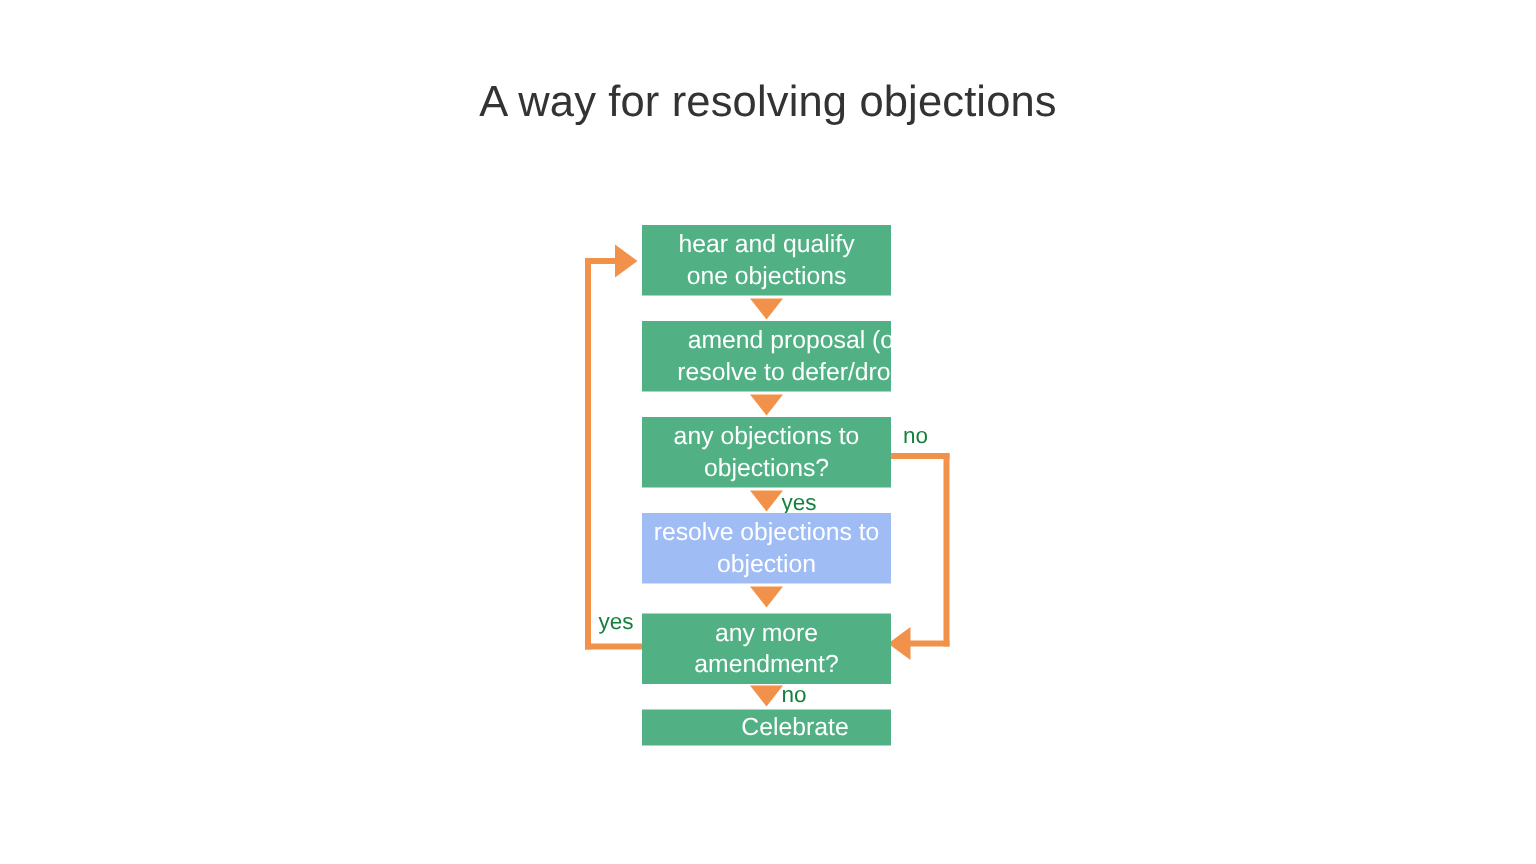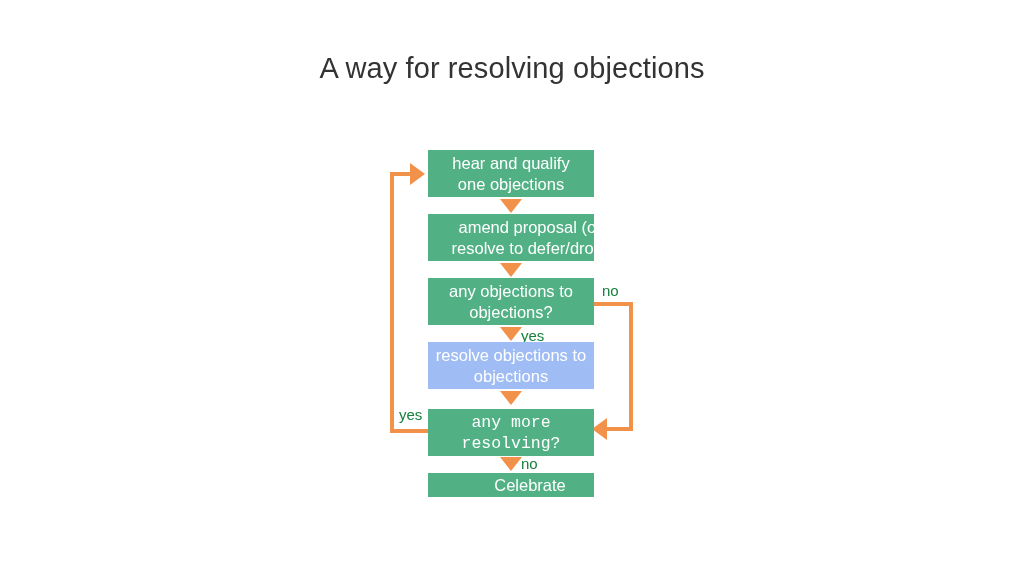--- a/index.html
+++ b/index.html
@@ -156,28 +156,28 @@
     <div class="node green" style="left:428px; top:278px; width:166px; height:47px;">
       <span class="line">any objections to</span>
       <span class="line">objections?</span>
     </div>
 
     <div class="tri-down" style="left:500px; top:327px;"></div>
     <div class="edge-label" style="left:521px; top:327px;">yes</div>
 
     <div class="node blue" style="left:428px; top:342px; width:166px; height:47px;">
       <span class="line">resolve objections to</span>
-      <span class="line">objections</span>
+      <span class="line">objection</span>
     </div>
 
     <div class="tri-down" style="left:500px; top:391px;"></div>
 
-    <div class="node green" style="left:428px; top:409px; width:166px; height:47px;font-family:Liberation Mono, monospace;">
+    <div class="node green" style="left:428px; top:409px; width:166px; height:47px;">
       <span class="line">any more</span>
-      <span class="line">resolving?</span>
+      <span class="line">amendment?</span>
     </div>
 
     <div class="tri-down" style="left:500px; top:457px;"></div>
     <div class="edge-label" style="left:521px; top:455px;">no</div>
 
     <div class="node green" style="left:428px; top:473px; width:166px; height:24px;padding-left:44px;">
       <span class="line">Celebrate</span>
     </div>
 
   </div>

